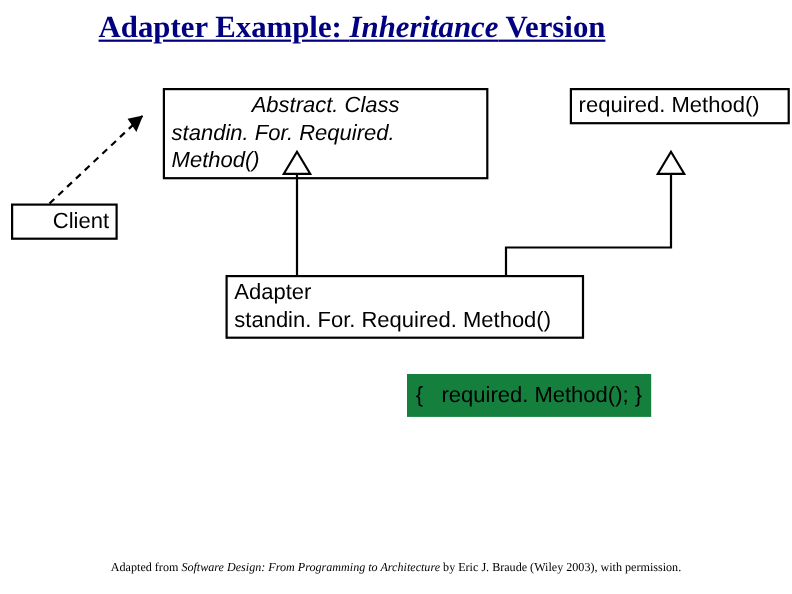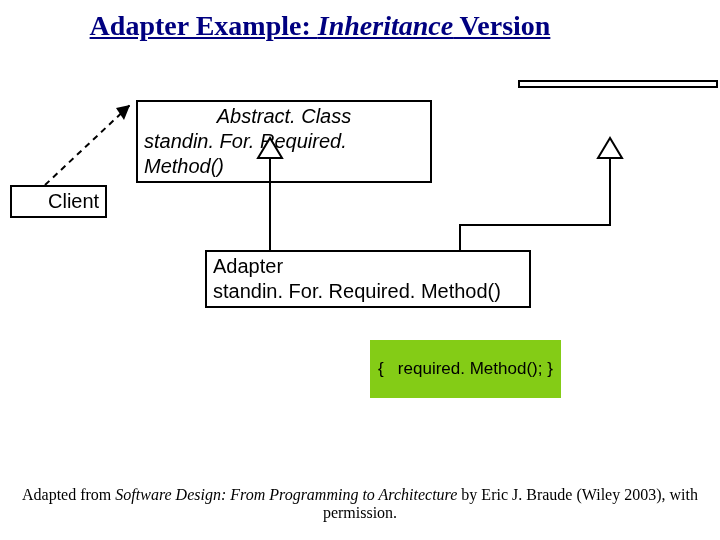--- a/index.html
+++ b/index.html
@@ -45,32 +45,32 @@
   .box .method {
     font-style: italic;
   }
   .box .method-plain {
   }
   .adapter-box .class-name-plain,
   .adapter-box .method-plain {
   }
   .note-box {
     position: absolute;
-    background: #84cc16;
-    padding: 19px 8px;
-    font-size: 17px;
+    background: #15803d;
+    padding: 8px 8px;
+    font-size: 20px;
     font-family: Arial, sans-serif;
   }
   .citation {
     position: absolute;
     bottom: 18px;
     left: 0;
     width: 720px;
     text-align: center;
-    font-size: 16px;
+    font-size: 11px;
     font-family: "Times New Roman", serif;
   }
   .citation .book {
     font-style: italic;
   }
   svg.conn {
     position: absolute;
     top: 0;
     left: 0;
     width: 720px;
@@ -78,26 +78,27 @@
     pointer-events: none;
   }
 </style>
 </head>
 <body>
 
 <div class="title">
   <span>Adapter Example: </span><span class="italic">Inheritance</span><span> Version</span>
 </div>
 
-<div class="box" style="left:136px; top:80px; width:280px;margin-top:20px;">
+<div class="box" style="left:148px; top:80px; width:280px;">
   <div class="class-name">Abstract. Class</div>
   <div class="method">standin. For. Required. Method()</div>
 </div>
 
 <div class="box" style="left:518px; top:80px; width:184px;">
+  <div class="method-plain">required. Method()</div>
 </div>
 
 <div class="box" style="left:10px; top:185px;padding-left:36px;">
   <div class="class-name-plain" style="text-align:left;">Client</div>
 </div>
 
 <div class="box adapter-box" style="left:205px; top:250px; width:310px;">
   <div class="class-name-plain" style="text-align:left;">Adapter</div>
   <div class="method-plain">standin. For. Required. Method()</div>
 </div>

